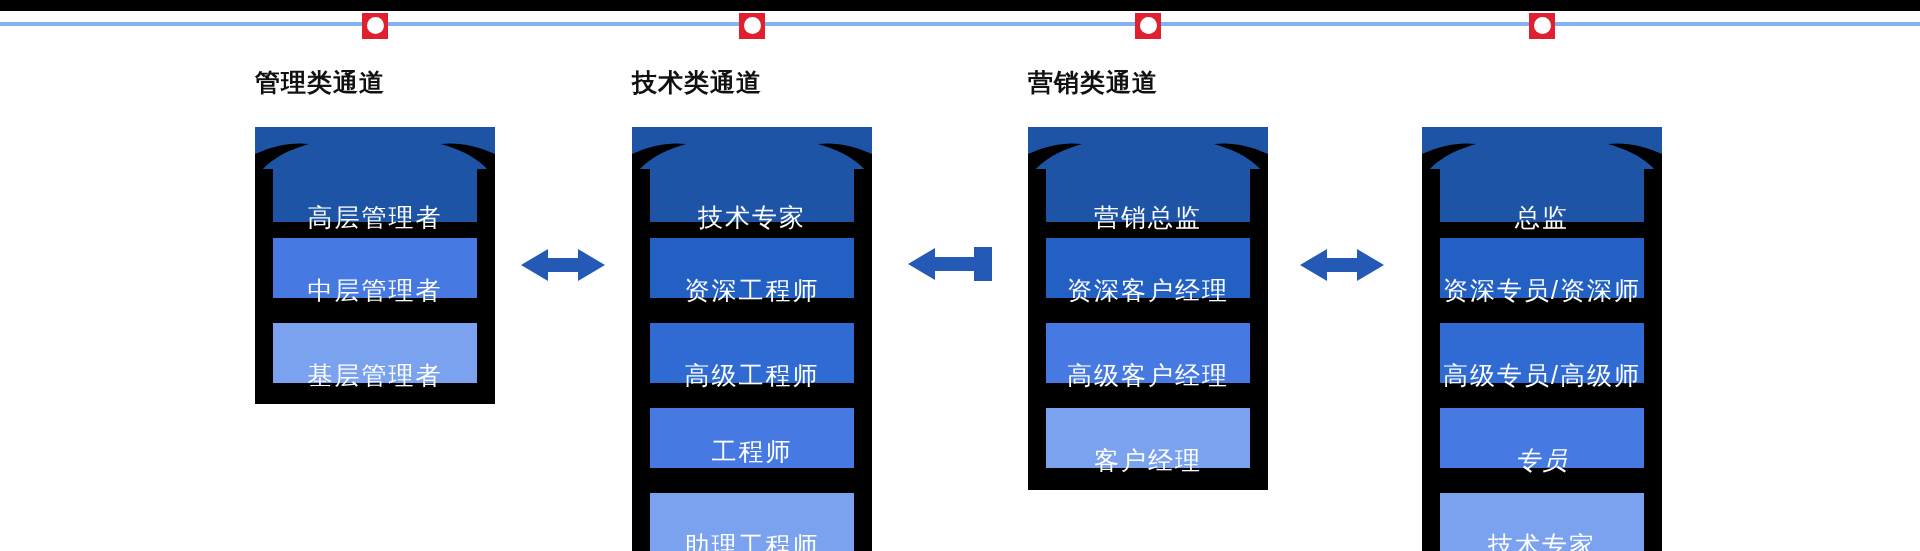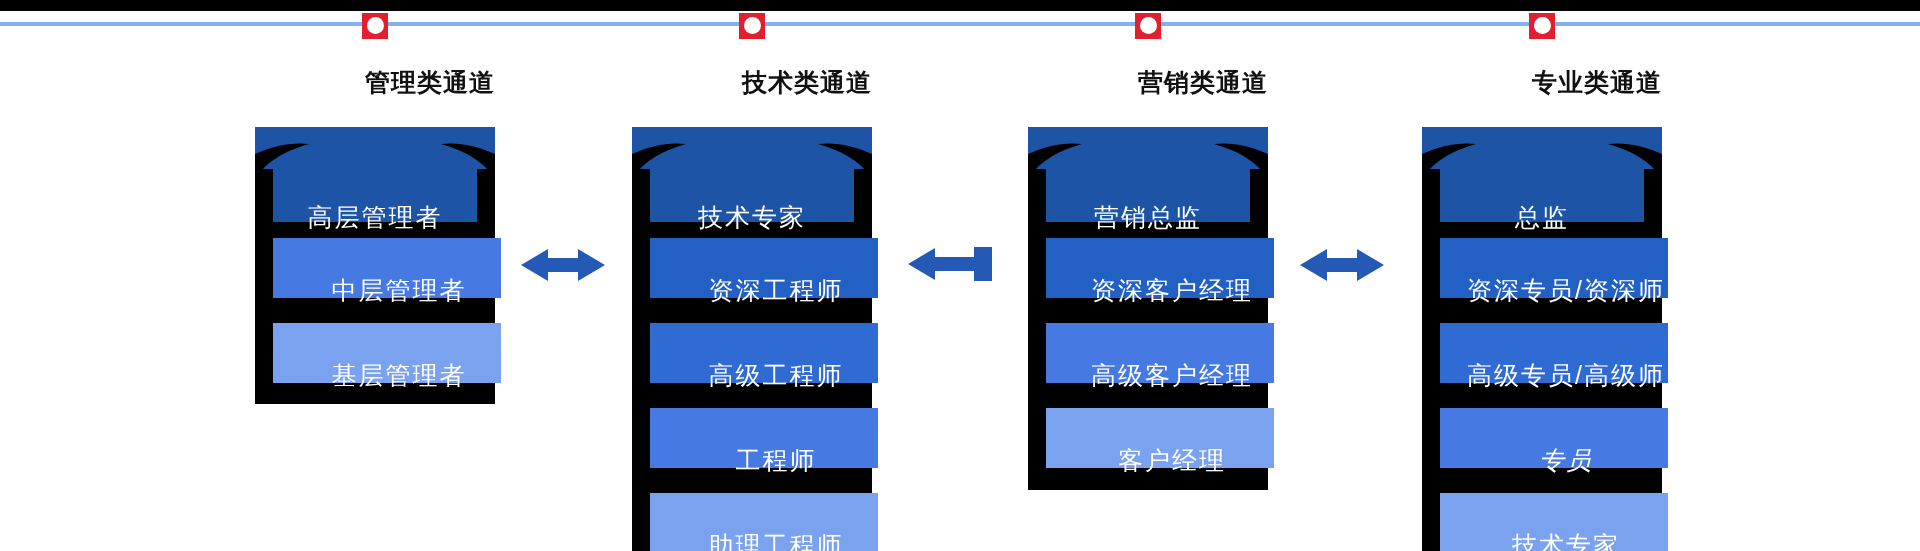--- a/index.html
+++ b/index.html
@@ -19,34 +19,34 @@
   }
   .timeline-marker .dot {
     position: absolute; left: 4.5px; top: 4px; width: 17px; height: 17px;
     border-radius: 50%;
   }
 
   
   .channel { position: absolute; top: 0; width: 240px; height: 551px; }
   .ch-title {
     position: absolute; top: 66px; left: 0; width: 240px;
-    text-align: right; font-size: 25px; font-weight: bold; color: #111111;
+    text-align: left; font-size: 25px; font-weight: bold; color: #111111;
     letter-spacing: 1px; white-space: nowrap;
   }
   .ladder { position: absolute; left: 0; top: 127px; width: 240px; }
   .band   { position: absolute; left: 0; top: 0; width: 240px; height: 42px; }
   .curls  { position: absolute; left: 0; top: 0; width: 240px; height: 60px; }
   .lbody  { position: absolute; left: 0; top: 42px; width: 240px; background: #000000; }
   .topbox {
     position: absolute; left: 18px; top: 42px; width: 204px; height: 53px;
     display: flex; align-items: center; justify-content: center;
   }
   .rung {
     position: absolute; left: 18px; width: 204px; height: 60px;
-    display: flex; align-items: center; justify-content: center; padding-left: 24px;
+    display: flex; align-items: center; justify-content: center;
   }
   .lvl-label {
     color: #ffffff; font-size: 25px; letter-spacing: 2px; white-space: nowrap; margin-top: 44px;
   }
 
   
   .arrow { position: absolute; width: 84px; height: 34px; }
 </style>
 </head>
 <body>
@@ -102,21 +102,21 @@
       <div class="lbody" style="height:398px"></div>
       <div class="topbox" style="background: rgb(30, 84, 165);">
         <span class="lvl-label">技术专家</span>
       </div>
       <div class="rung" style="top: 111px; background: rgb(35, 96, 196);">
         <span class="lvl-label">资深工程师</span>
       </div>
       <div class="rung" style="top: 196px; background: rgb(47, 107, 211);">
         <span class="lvl-label">高级工程师</span>
       </div>
-      <div class="rung" style="top: 281px; background: rgb(70, 122, 226);">
+      <div class="rung" style="top: 281px; background: rgb(70, 122, 226); align-items: flex-end;">
         <span class="lvl-label">工程师</span>
       </div>
       <div class="rung" style="top: 366px; background: rgb(122, 162, 238);">
         <span class="lvl-label">助理工程师</span>
       </div>
     </div>
   </div>
 
   <div class="channel" style="left:1028px">
     <div class="ch-title">营销类通道</div>
@@ -136,21 +136,20 @@
       <div class="rung" style="top: 196px; background: rgb(70, 122, 226);">
         <span class="lvl-label">高级客户经理</span>
       </div>
       <div class="rung" style="top: 281px; background: rgb(122, 162, 238);">
         <span class="lvl-label">客户经理</span>
       </div>
     </div>
   </div>
 
   <div class="channel" style="left:1422px">
-    <div class="ch-title">专业类通道</div>
     <div class="ladder" style="height:440px">
       <div class="band" style="background: rgb(30, 84, 165);"></div>
       <svg class="curls" viewBox="0 0 240 60">
         <path fill="#000000" d="M 0 27 C 18 19, 36 15, 54 17 C 36 22, 22 29, 12 38 C 6 43, 2 49, 1 56 L 0 56 Z"></path>
         <path fill="#000000" transform="translate(240,0) scale(-1,1)" d="M 0 27 C 18 19, 36 15, 54 17 C 36 22, 22 29, 12 38 C 6 43, 2 49, 1 56 L 0 56 Z"></path>
       </svg>
       <div class="lbody" style="height:398px"></div>
       <div class="topbox" style="background: rgb(30, 84, 165);">
         <span class="lvl-label">总监</span>
       </div>

